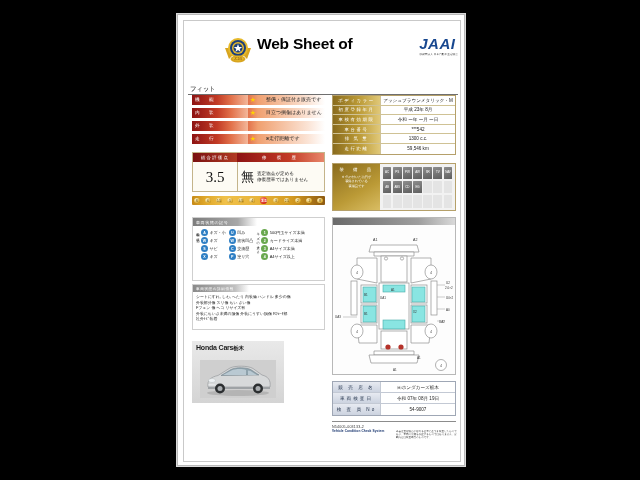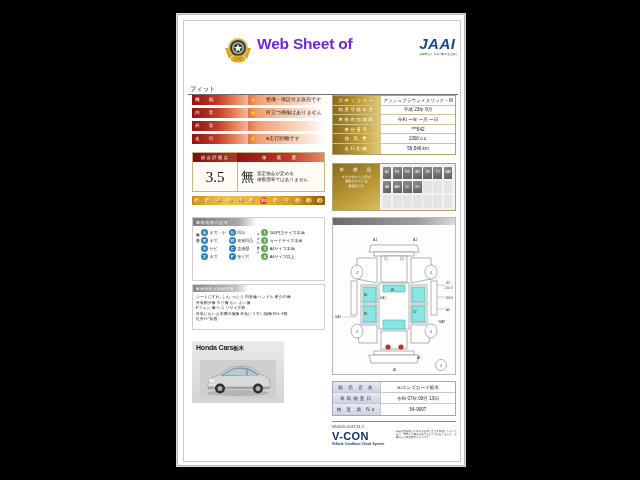--- a/index.html
+++ b/index.html
@@ -28,21 +28,21 @@
     background: #fff;
   }
 
   
   .hdr { position: absolute; left: 0; top: 4px; width: 278px; height: 58px; }
   .seal {
     position: absolute; left: 38px; top: 10px; width: 32px; height: 32px;
   }
   .title {
     position: absolute; left: 73px; top: 10px;
-    color: #6d28d9; font-weight: bold; font-size: 15.5px;
+    color: #000000; font-weight: bold; font-size: 15.5px;
     line-height: 17px; letter-spacing: -0.2px;
   }
   .title .l2 { padding-left: 20px; display: block; }
   .jaai {
     position: absolute; right: 4px; top: 11px; text-align: center;
   }
   .jaai .mark {
     color: #17478f; font-weight: bold; font-style: italic;
     font-size: 15px; letter-spacing: 0.5px; line-height: 15px;
   }
@@ -647,20 +647,19 @@
         <div class="drow">
           <div class="dkey">検 査 員 No</div>
           <div class="dval">54-9007</div>
         </div>
       </div>
 
       <div class="footrule"></div>
 
       <div class="footer">
         <div class="docid">N54005-003133-2</div>
-        <div class="vcon">V-CON</div>
         <div class="vsub">Vehicle Condition Check System</div>
         <div class="disclaim">本書は査定協会が定める基準に基づき検査したものであり、車両の品質を保証するものではありません。記載内容は検査時点のものです。</div>
       </div>
 
     </div>
   </div>
 </div>
 
 </body></html>

